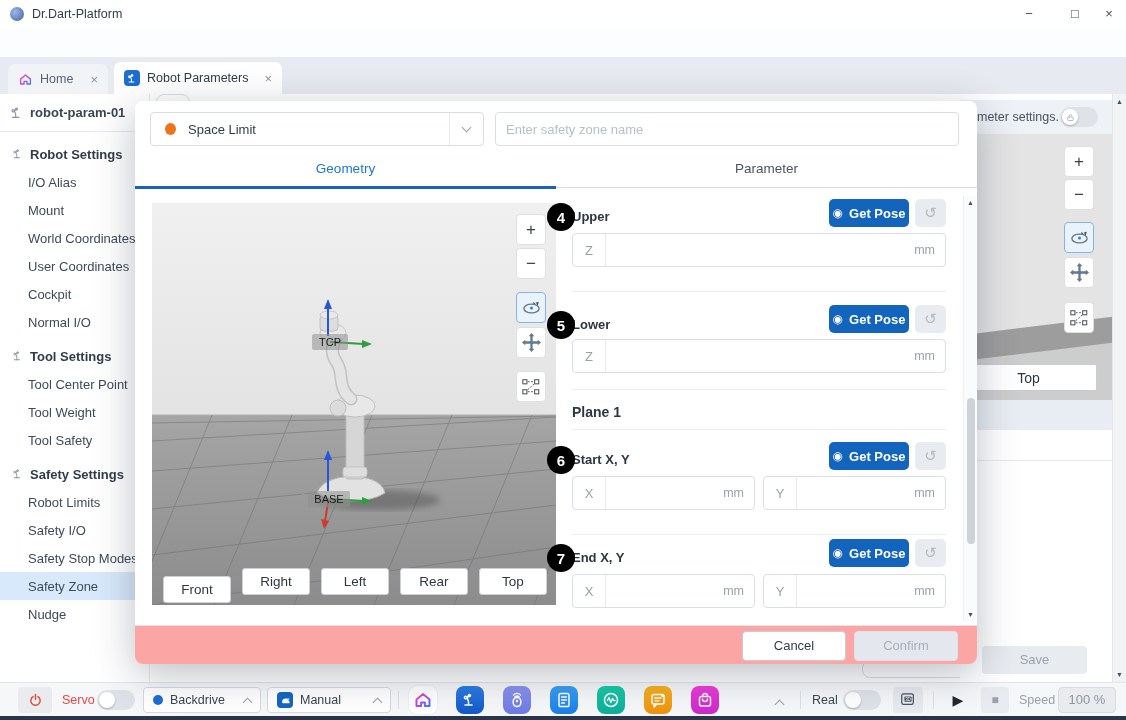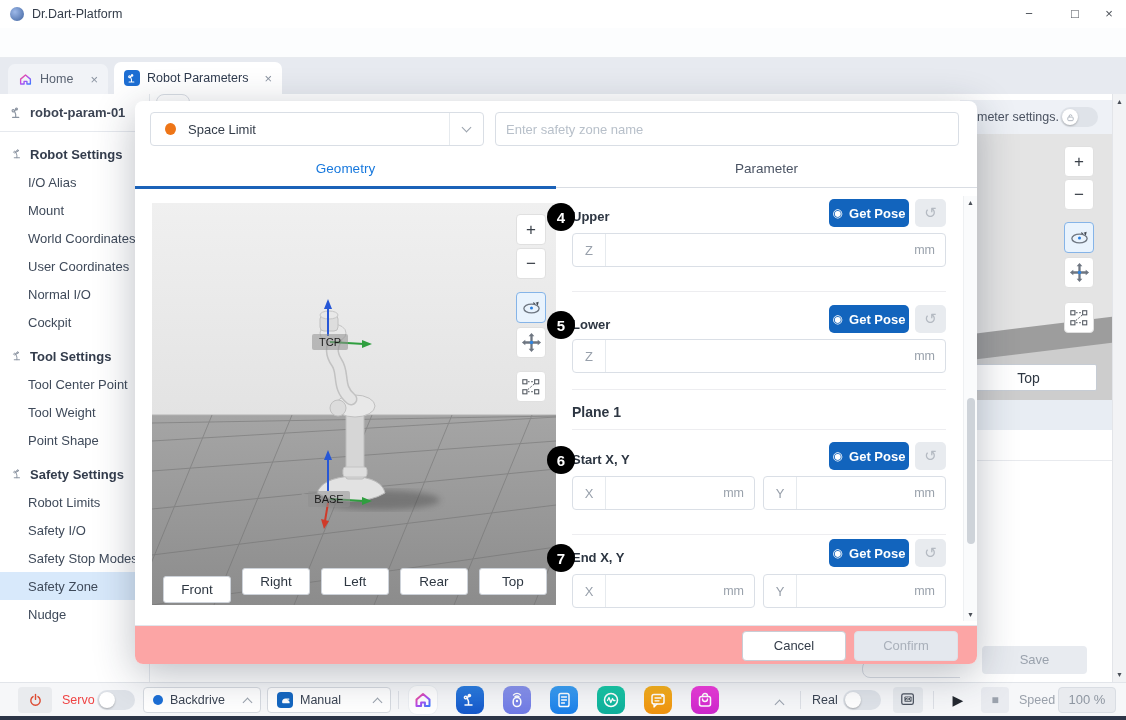--- a/index.html
+++ b/index.html
@@ -249,32 +249,32 @@
       <div class="side-header">
         <svg class="mini-robot" width="12" height="12" viewBox="0 0 16 16">
             <path d="M3 13h7M6.5 13V9.5L5 5.5M5 5.5 8.5 3.5M5 5.5a1.3 1.3 0 1 1 0-.01M8.5 3.5a1.1 1.1 0 1 1 0-.01" fill="none" stroke="currentColor" stroke-width="1.3" stroke-linecap="round"></path>
           </svg>
         <span>Robot Settings</span>
       </div>
       <div class="side-item">I/O Alias</div>
       <div class="side-item">Mount</div>
       <div class="side-item">World Coordinates</div>
       <div class="side-item">User Coordinates</div>
+      <div class="side-item">Cockpit</div>
       <div class="side-item">Normal I/O</div>
-      <div class="side-item">Cockpit</div>
       <div class="side-gap"></div>
       <div class="side-header">
         <svg class="mini-robot" width="12" height="12" viewBox="0 0 16 16">
             <path d="M3 13h7M6.5 13V9.5L5 5.5M5 5.5 8.5 3.5M5 5.5a1.3 1.3 0 1 1 0-.01M8.5 3.5a1.1 1.1 0 1 1 0-.01" fill="none" stroke="currentColor" stroke-width="1.3" stroke-linecap="round"></path>
           </svg>
         <span>Tool Settings</span>
       </div>
       <div class="side-item">Tool Center Point</div>
       <div class="side-item">Tool Weight</div>
-      <div class="side-item">Point Shape</div>
+      <div class="side-item">Tool Safety</div>
       <div class="side-gap"></div>
       <div class="side-header">
         <svg class="mini-robot" width="12" height="12" viewBox="0 0 16 16">
             <path d="M3 13h7M6.5 13V9.5L5 5.5M5 5.5 8.5 3.5M5 5.5a1.3 1.3 0 1 1 0-.01M8.5 3.5a1.1 1.1 0 1 1 0-.01" fill="none" stroke="currentColor" stroke-width="1.3" stroke-linecap="round"></path>
           </svg>
         <span>Safety Settings</span>
       </div>
       <div class="side-item">Robot Limits</div>
       <div class="side-item">Safety I/O</div>
       <div class="side-item">Safety Stop Modes</div>

